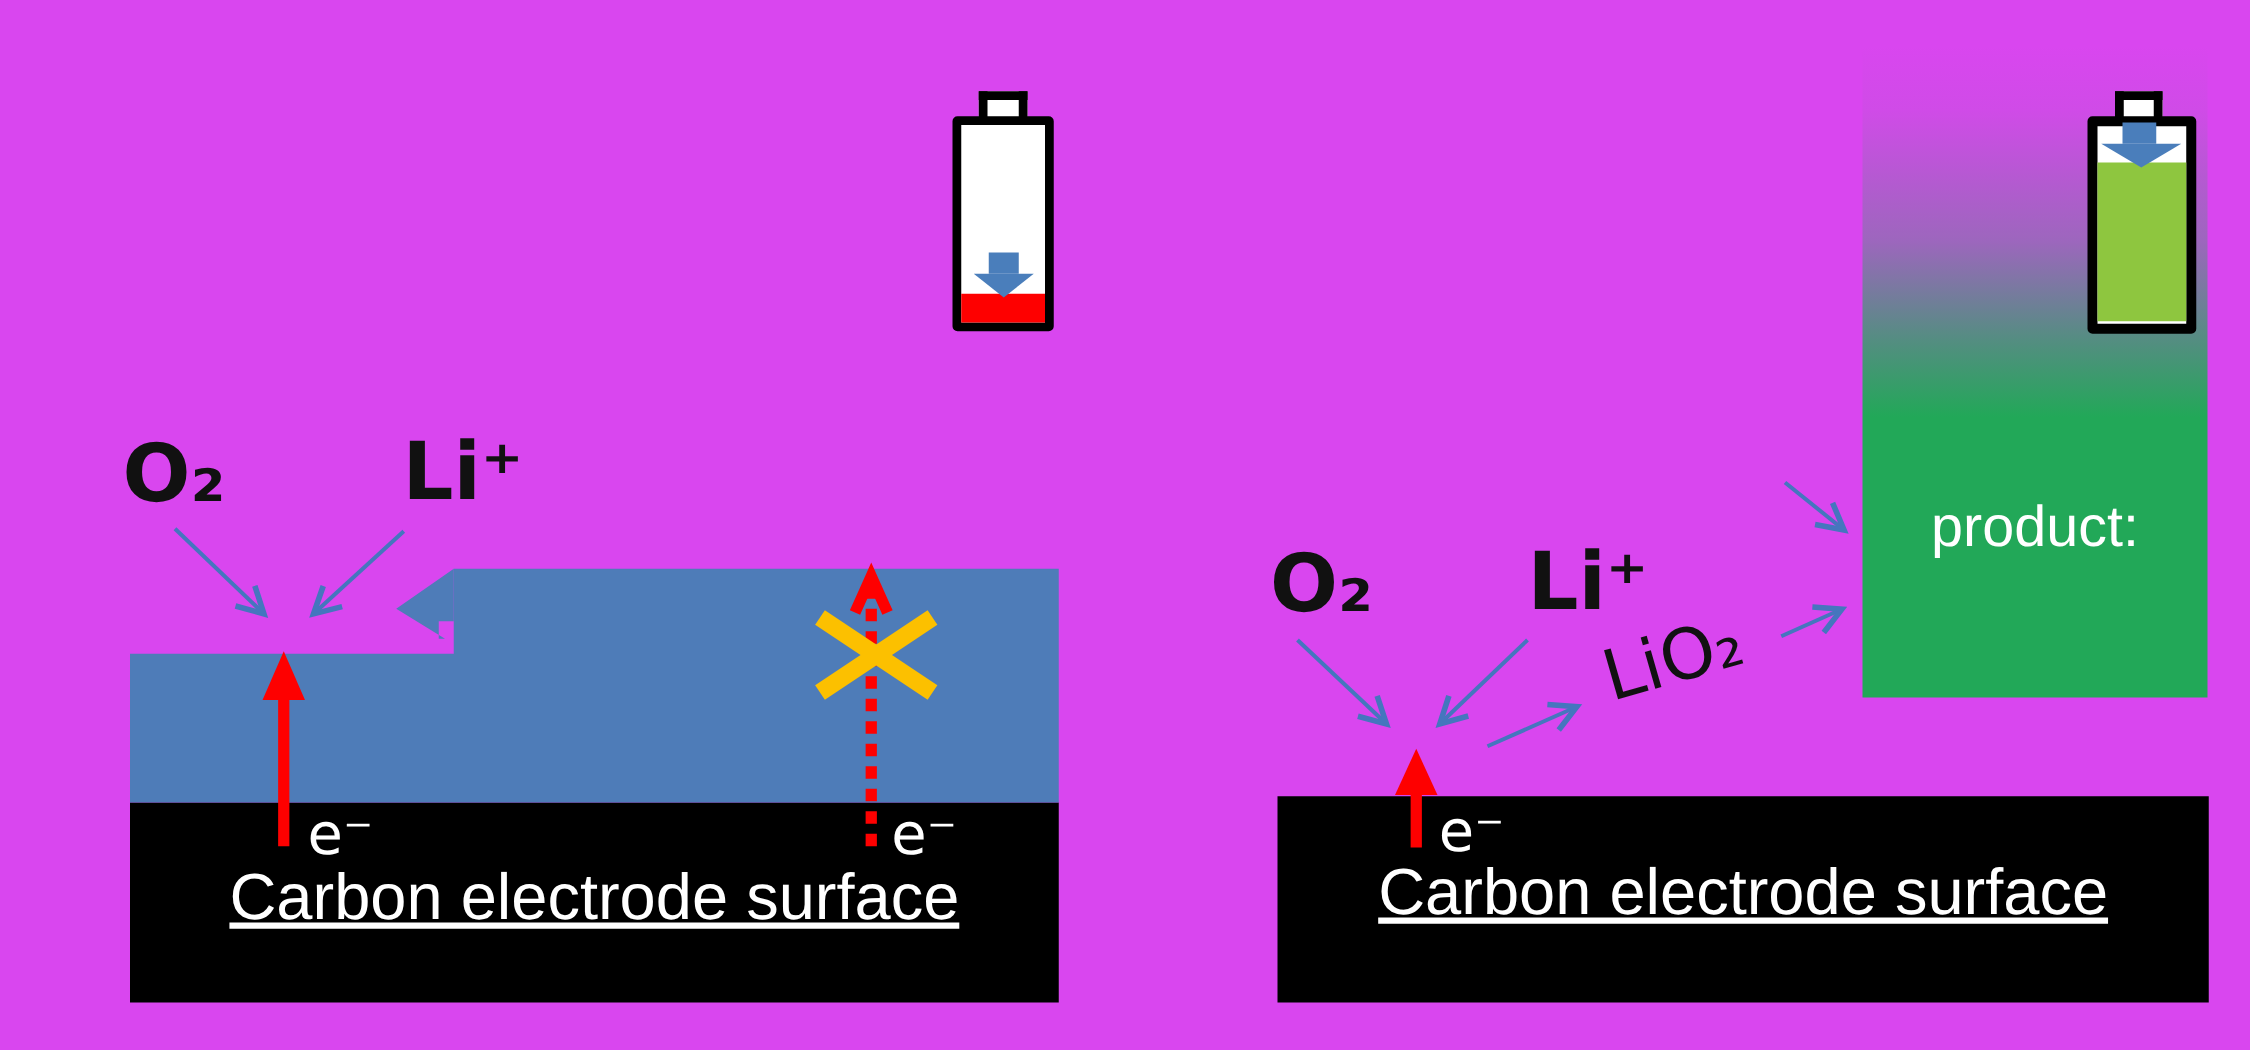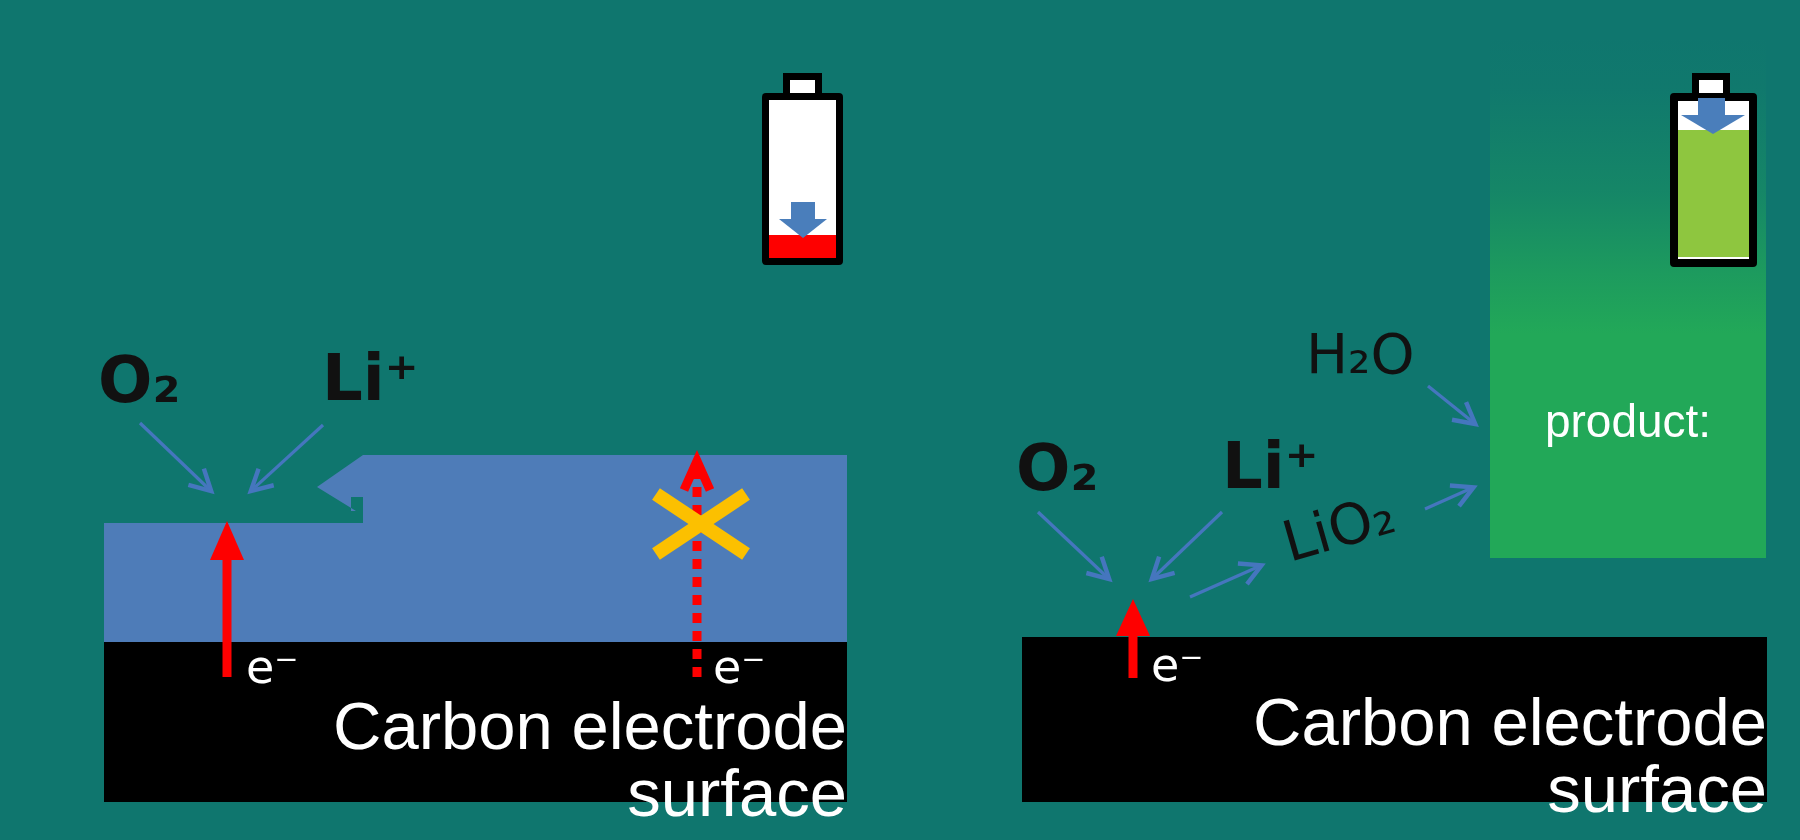--- a/index.html
+++ b/index.html
@@ -1,26 +1,26 @@
 <!DOCTYPE html>
 <html style="--product_layer_blue: #4e7cb8; --arrow_blue: #4576be; --battery_arrow_blue: #4a7ebb; --green_product: #22a858; --battery_green: #8ec63f; --alert_red: #fe0000; --cross_yellow: #fcc000; --electrode_black: #000000;"><head>
 <meta charset="utf-8">
 <style>
   html,body{margin:0;padding:0;background:#ffffff;}
-  #stage{position:relative;width:1800px;height:840px;background:#0f766e;overflow:hidden;
+  #stage{position:relative;width:1800px;height:840px;background:#d946ef;overflow:hidden;
          font-family:"Liberation Sans",sans-serif;}
   .abs{position:absolute;}
   .formula{font-family:"DejaVu Sans",sans-serif;}
   .plain{font-family:"Liberation Sans",sans-serif;}
   .blk{background:var(--electrode_black,#000);}
   .bold{font-weight:bold;}
   .label-big{font-size:64px;font-weight:bold;color:#111;line-height:1;}
   .label-med{font-size:56px;color:#111;line-height:1;}
   .etext{font-size:46px;color:#fff;line-height:1;}
-  .electrode-label{font-size:67px;color:#fff;text-align:right;line-height:1;}
+  .electrode-label{font-size:52px;color:#fff;text-align:center;line-height:1;text-decoration:underline;}
   .gradient-col{background:linear-gradient(to bottom,
       rgba(34,168,88,0) 0%, rgba(34,168,88,0.05) 10%, rgba(34,168,88,0.33) 30%,
       rgba(34,168,88,0.72) 45%, rgba(34,168,88,1) 57%, rgba(34,168,88,1) 100%);}
   .battery-body{border:7px solid #000;border-radius:4px;background:#fff;box-sizing:border-box;}
   .battery-term{border:7px solid #000;border-bottom:none;background:#fff;box-sizing:border-box;}
   .prod-line{font-size:44px;color:#fff;line-height:1;white-space:nowrap;}
   .prod-line .bold{font-size:46px;}
   .green-prod{width:276px;text-align:center;color:#fff;line-height:1.35;}
   .green-prod .l1{font-size:46px;}
   .green-prod .l2{font-size:52px;font-weight:bold;}
@@ -94,21 +94,20 @@
 
   <div class="abs formula label-big" style="left:98px;top:348px;">O₂</div>
   <div class="abs formula label-big" style="left:322px;top:346px;">Li⁺</div>
 
 
   <div class="abs formula etext" style="left:246px;top:644px;">e⁻</div>
   <div class="abs formula etext" style="left:713px;top:644px;">e⁻</div>
 
   <div class="abs plain electrode-label" style="left:104px;top:692px;width:743px;">Carbon electrode surface</div>
 
-  <div class="abs formula label-med" style="left:1306px;top:326px;">H₂O</div>
   <div class="abs formula label-big" style="left:1016px;top:436px;">O₂</div>
   <div class="abs formula label-big" style="left:1222px;top:434px;">Li⁺</div>
   <div class="abs formula label-med" style="left:1282px;top:500px;transform:rotate(-16deg);transform-origin:center;">LiO₂</div>
 
   <div class="abs green-prod" style="left:1490px;top:390px;">
     <div class="plain l1">product:</div>
   </div>
 
   <div class="abs formula etext" style="left:1151px;top:642px;">e⁻</div>
 

